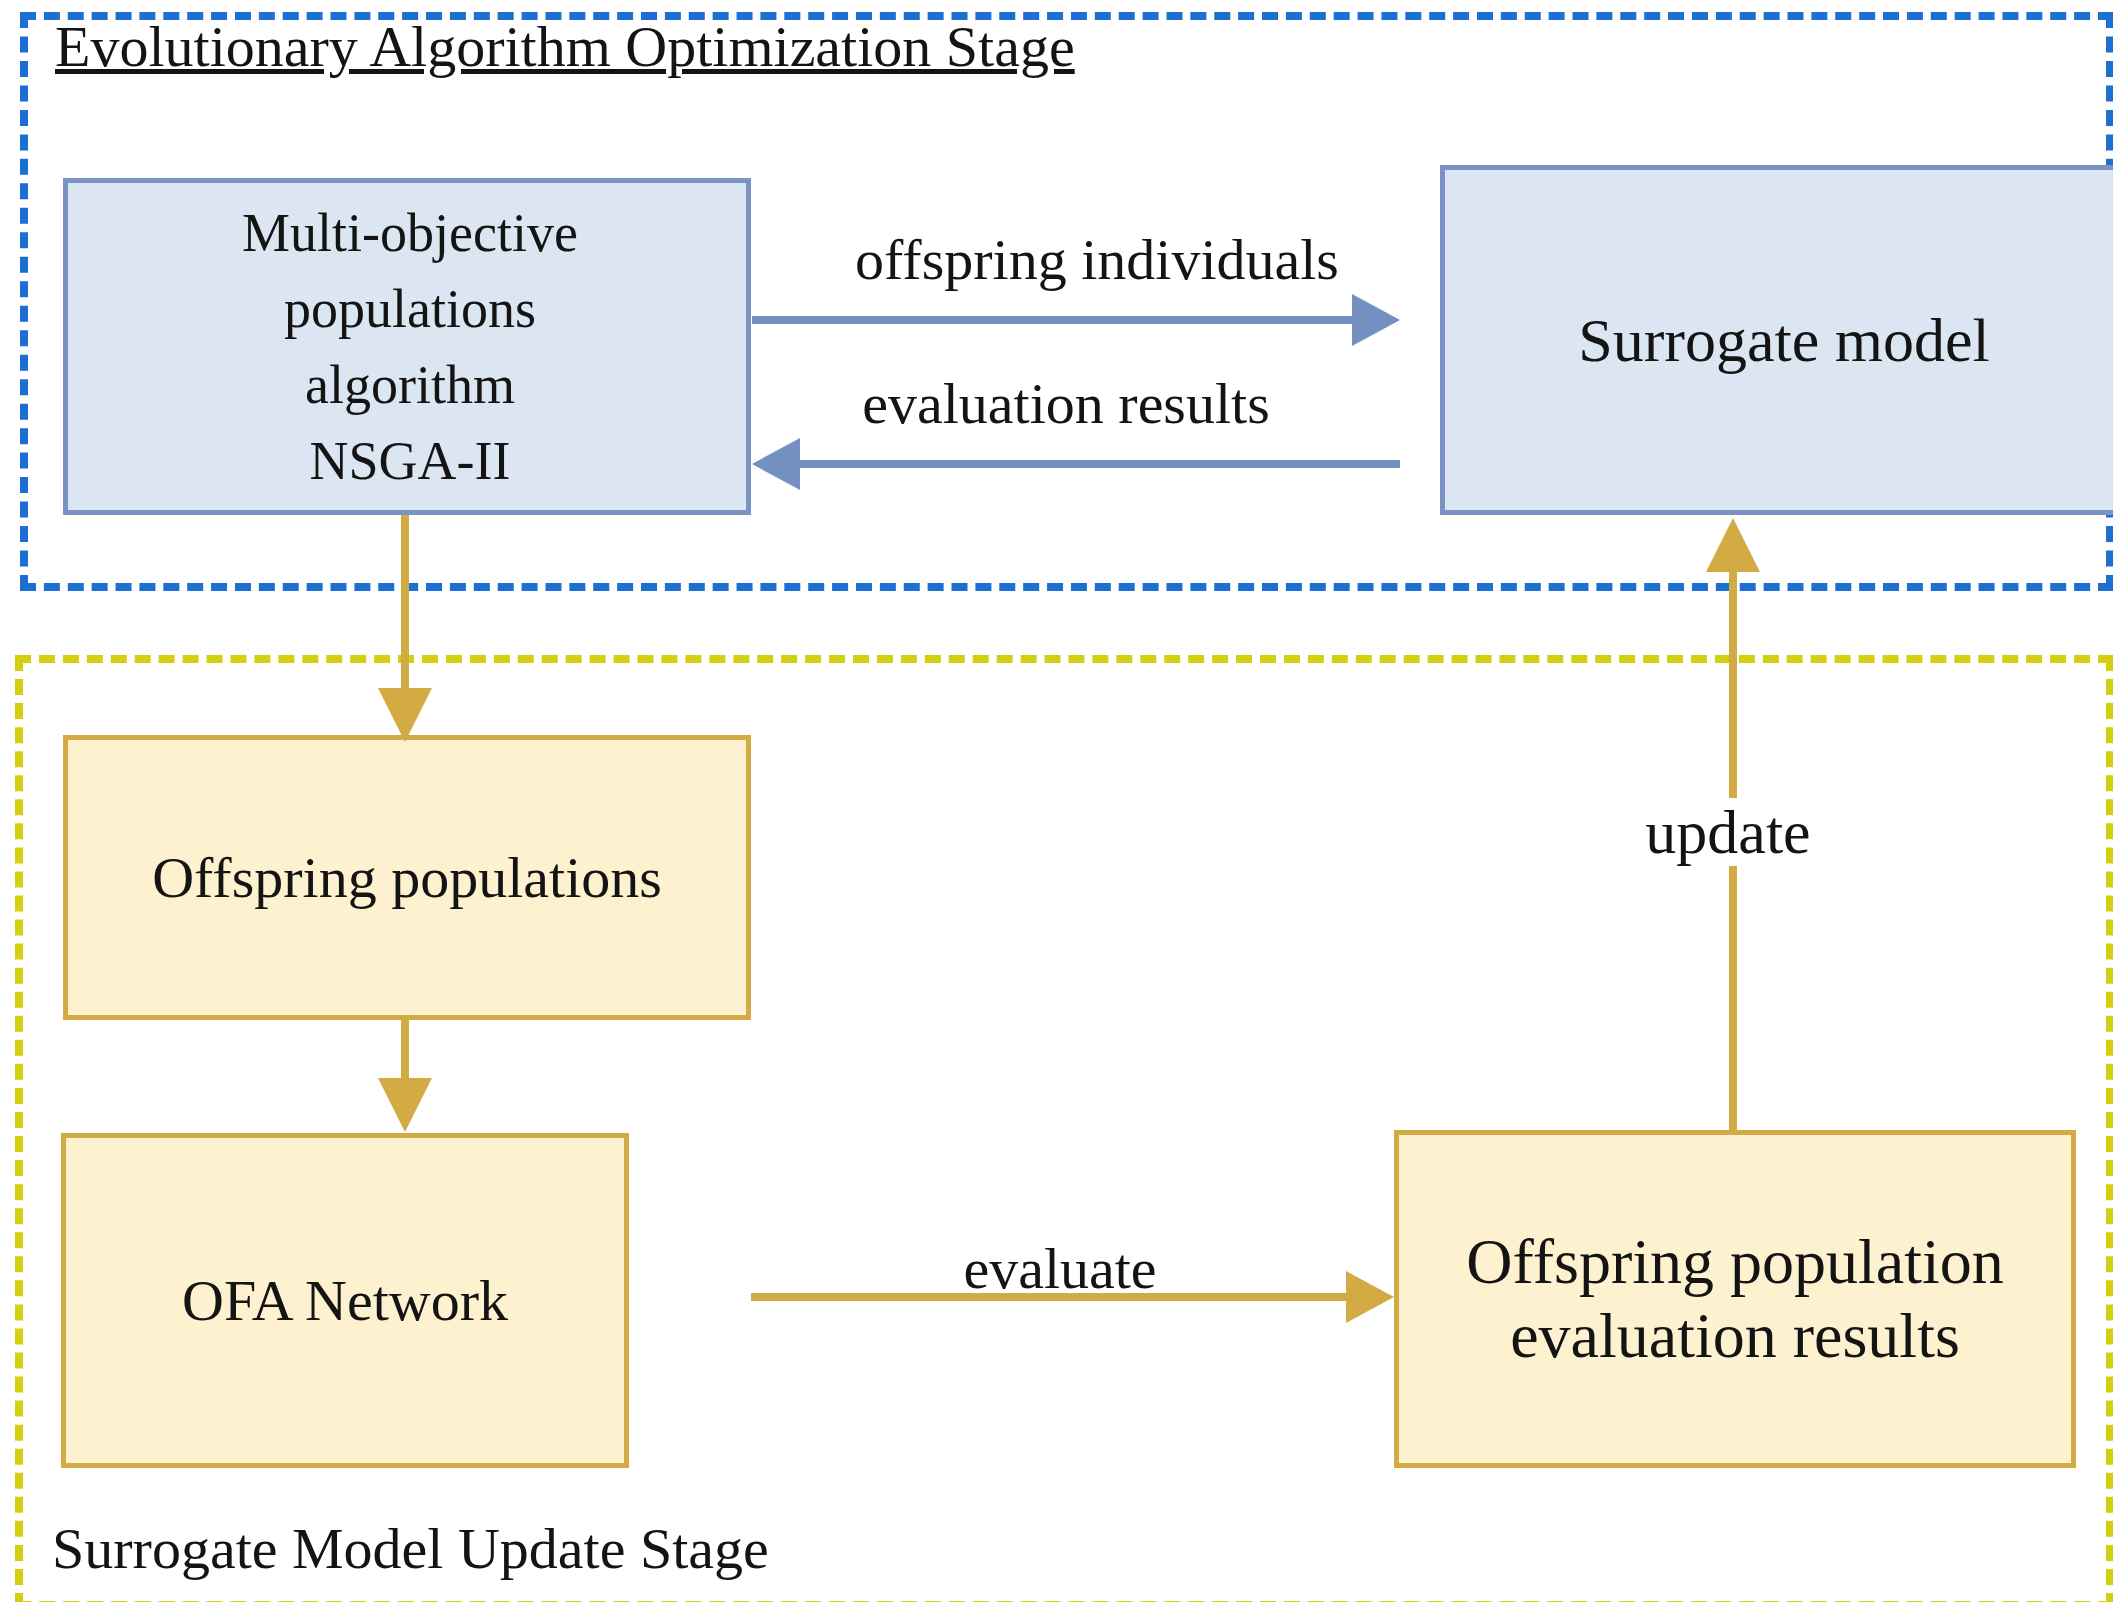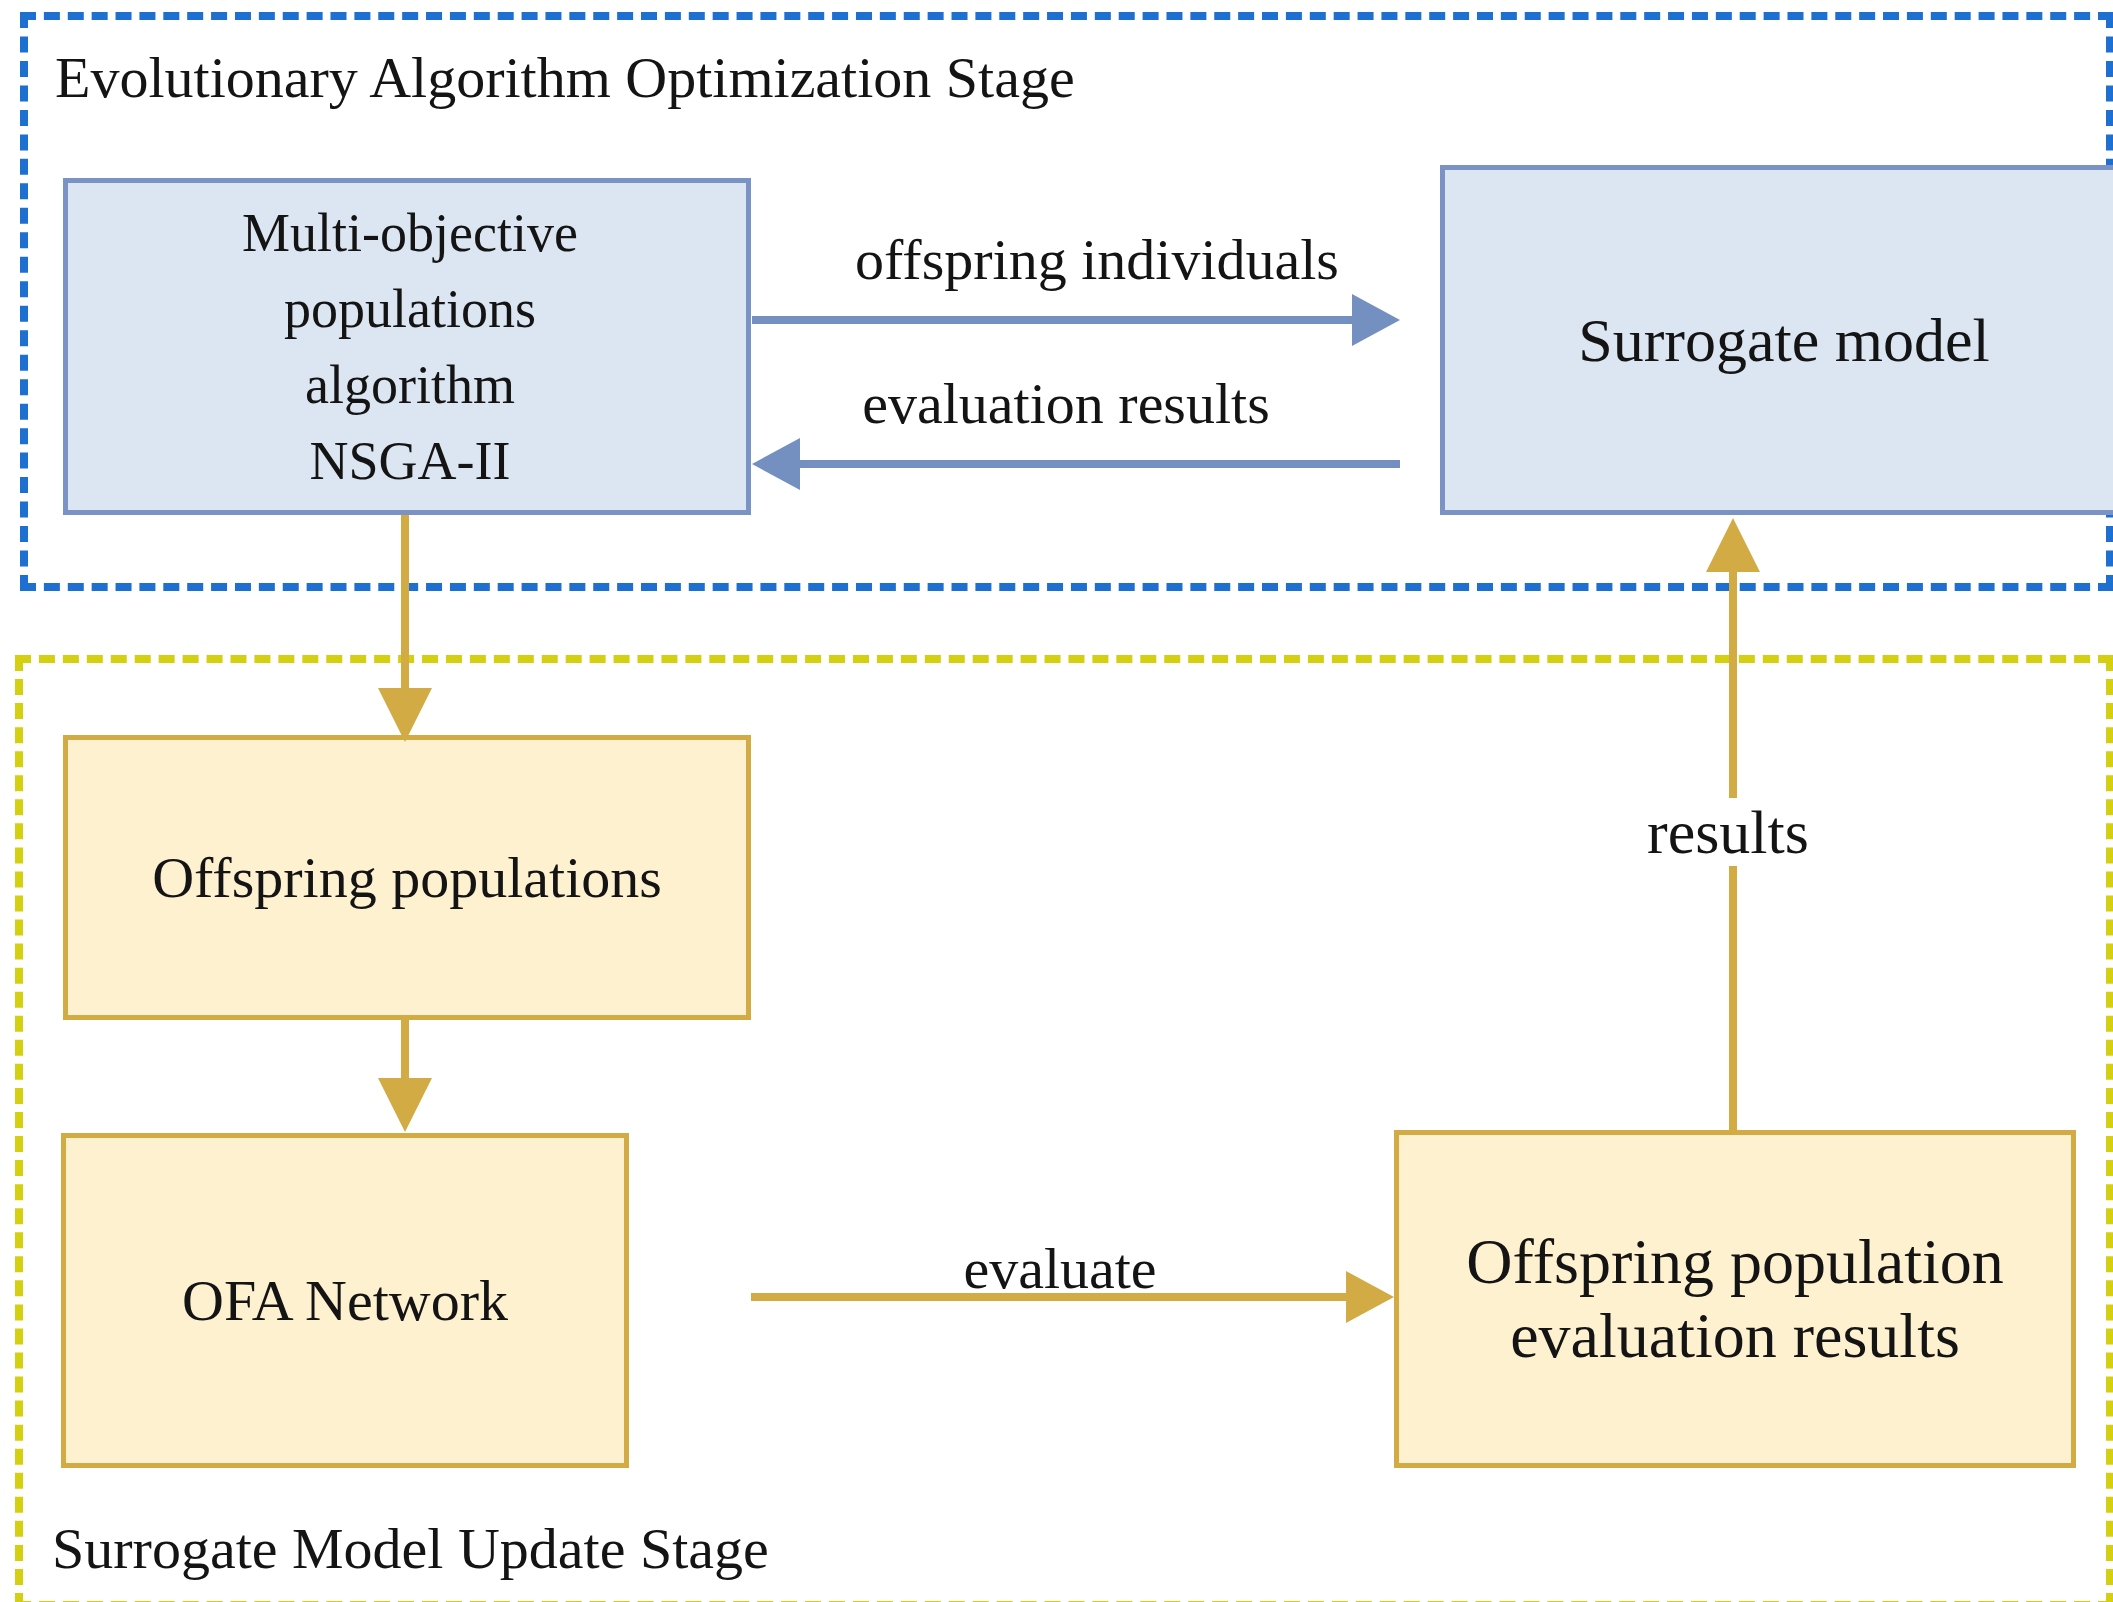--- a/index.html
+++ b/index.html
@@ -18,21 +18,21 @@
     border:8px dashed #1d6fd1;
   }
   .stage.update{
     left:15px;top:655px;width:2083px;height:938px;
     border:8px dashed #d5cf12;
   }
   .stage-label{
     position:absolute;z-index:4;
     font-size:58px;line-height:66px;white-space:nowrap;
   }
-  .stage-label.optimization{left:55px;top:45px;}
+  .stage-label.optimization{left:55px;top:14px;text-decoration:underline;}
   .stage-label.update{left:52px;top:1516px;}
 
   
   .node{
     position:absolute;z-index:1;
     display:flex;flex-direction:column;align-items:center;justify-content:center;
     text-align:center;box-sizing:border-box;
   }
   .node.blue{background:#dce6f2;border:5px solid #7b93c4;padding-left:6px;}
   .node.gold{background:#fdf1d0;border:5px solid #d2ab45;}
@@ -113,15 +113,15 @@
 
   <div class="edge-line gold" style="left:401px;top:1020px;width:8px;height:60px;"></div>
   <div class="edge-head head-down gold" style="left:378px;top:1078px;"></div>
 
   <div class="edge-line gold" style="left:751px;top:1293px;width:597px;height:8px;"></div>
   <div class="edge-head head-right gold" style="left:1346px;top:1271px;"></div>
   <div id="label-evaluate" class="edge-label">evaluate</div>
 
   <div class="edge-line gold" style="left:1729px;top:572px;width:8px;height:558px;"></div>
   <div class="edge-head head-up gold" style="left:1706px;top:518px;"></div>
-  <div id="label-update" class="edge-label">results</div>
+  <div id="label-update" class="edge-label">update</div>
 
 </div>
 
 </body></html>

